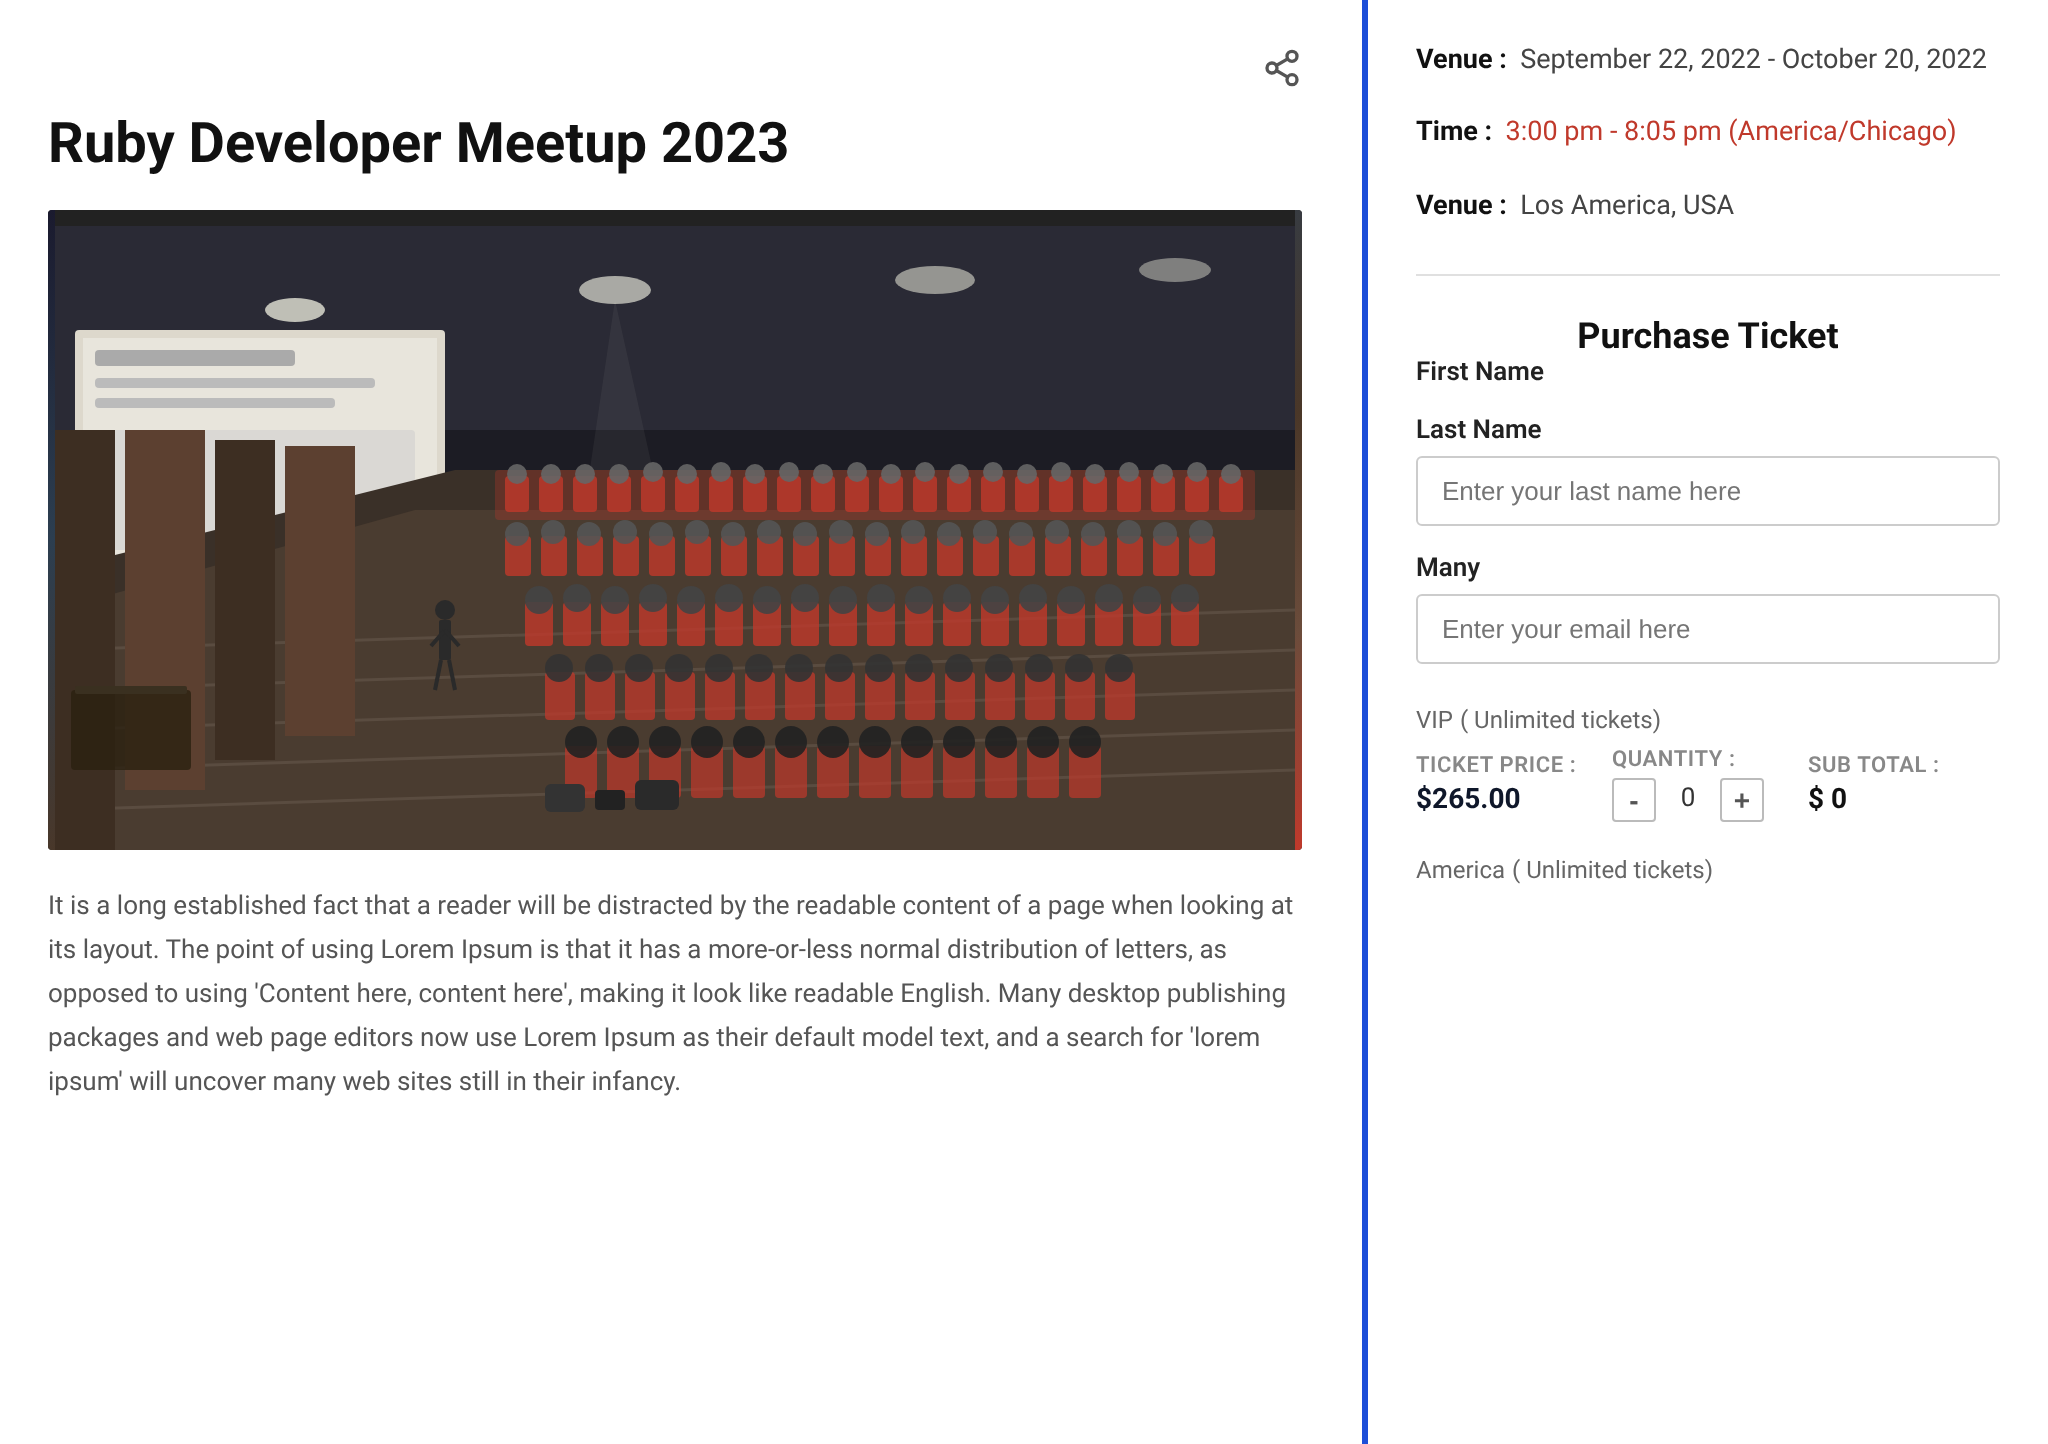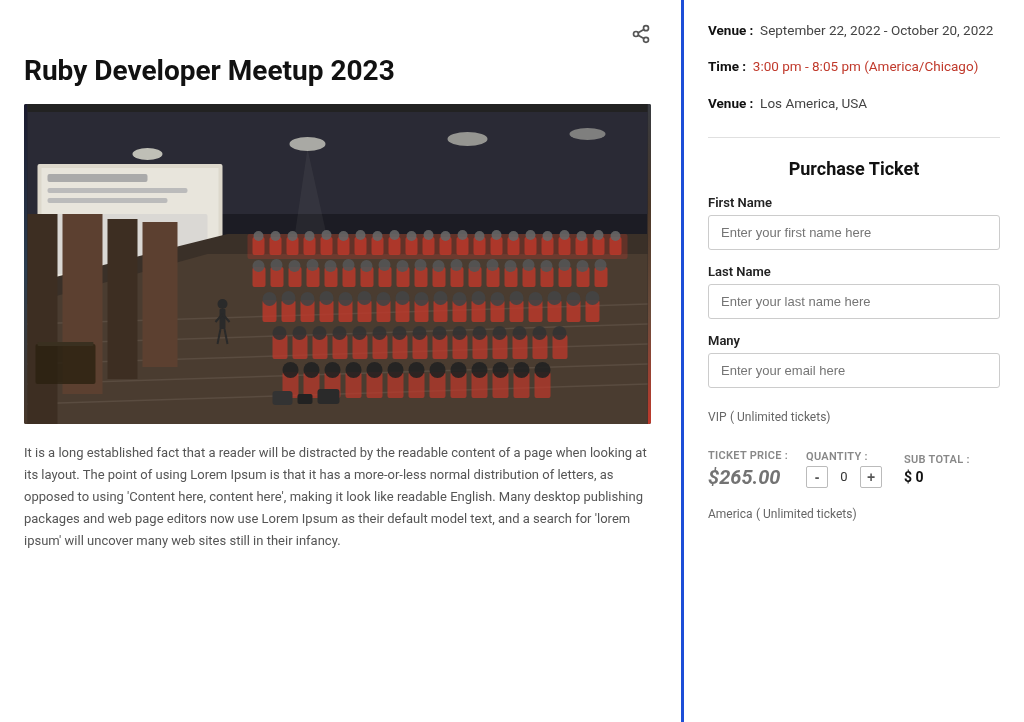--- a/index.html
+++ b/index.html
@@ -86,21 +86,20 @@
     }
     .divider {
       border: none;
       border-top: 1px solid #e0e0e0;
       margin: 10px 0 20px 0;
     }
     .purchase-title {
       font-size: 18px;
       font-weight: 700;
       color: #111;
-      margin-bottom: 16px;
       text-align: center;
     }
     .form-group {
       margin-bottom: 14px;
     }
     .form-label {
       display: block;
       font-size: 13px;
       font-weight: 600;
       color: #222;
@@ -128,40 +127,39 @@
     }
     .ticket-type-name span {
       font-weight: 400;
       color: #666;
       font-size: 12px;
     }
     .ticket-pricing-row {
       display: flex;
       align-items: center;
       gap: 2px;
-      margin-top: 25px;
+      margin-top: 5px;
       font-size: 12px;
       color: #666;
     }
     .ticket-col {
       flex: 1;
     }
     .ticket-col-label {
       font-size: 11px;
       font-weight: 600;
       color: #888;
       text-transform: uppercase;
       letter-spacing: 0.3px;
       margin-bottom: 3px;
     }
     .ticket-price-val {
-      font-size: 20px;
-      font-weight: 700;
-      color: #737373;
-      font-style: italic;
+      font-size: 14px;
+      font-weight: 700;
+      color: #0f172a;
     }
     .quantity-control {
       display: flex;
       align-items: center;
       gap: 8px;
     }
     .qty-btn {
       width: 22px;
       height: 22px;
       background: #fff;
@@ -515,21 +513,20 @@
       </div>
     </div>
 
     <hr class="divider">
 
     <div class="purchase-section">
       <h2 class="purchase-title">Purchase Ticket</h2>
 
       <div class="form-group">
         <label class="form-label">First Name</label>
-        <input class="form-input" type="text" placeholder="Enter your first name here" style="">
       </div>
 
       <div class="form-group">
         <label class="form-label">Last Name</label>
         <input class="form-input" type="text" placeholder="Enter your last name here" style="">
       </div>
 
       <div class="form-group">
         <label class="form-label">Many</label>
         <input class="form-input" type="email" placeholder="Enter your email here" style="">

